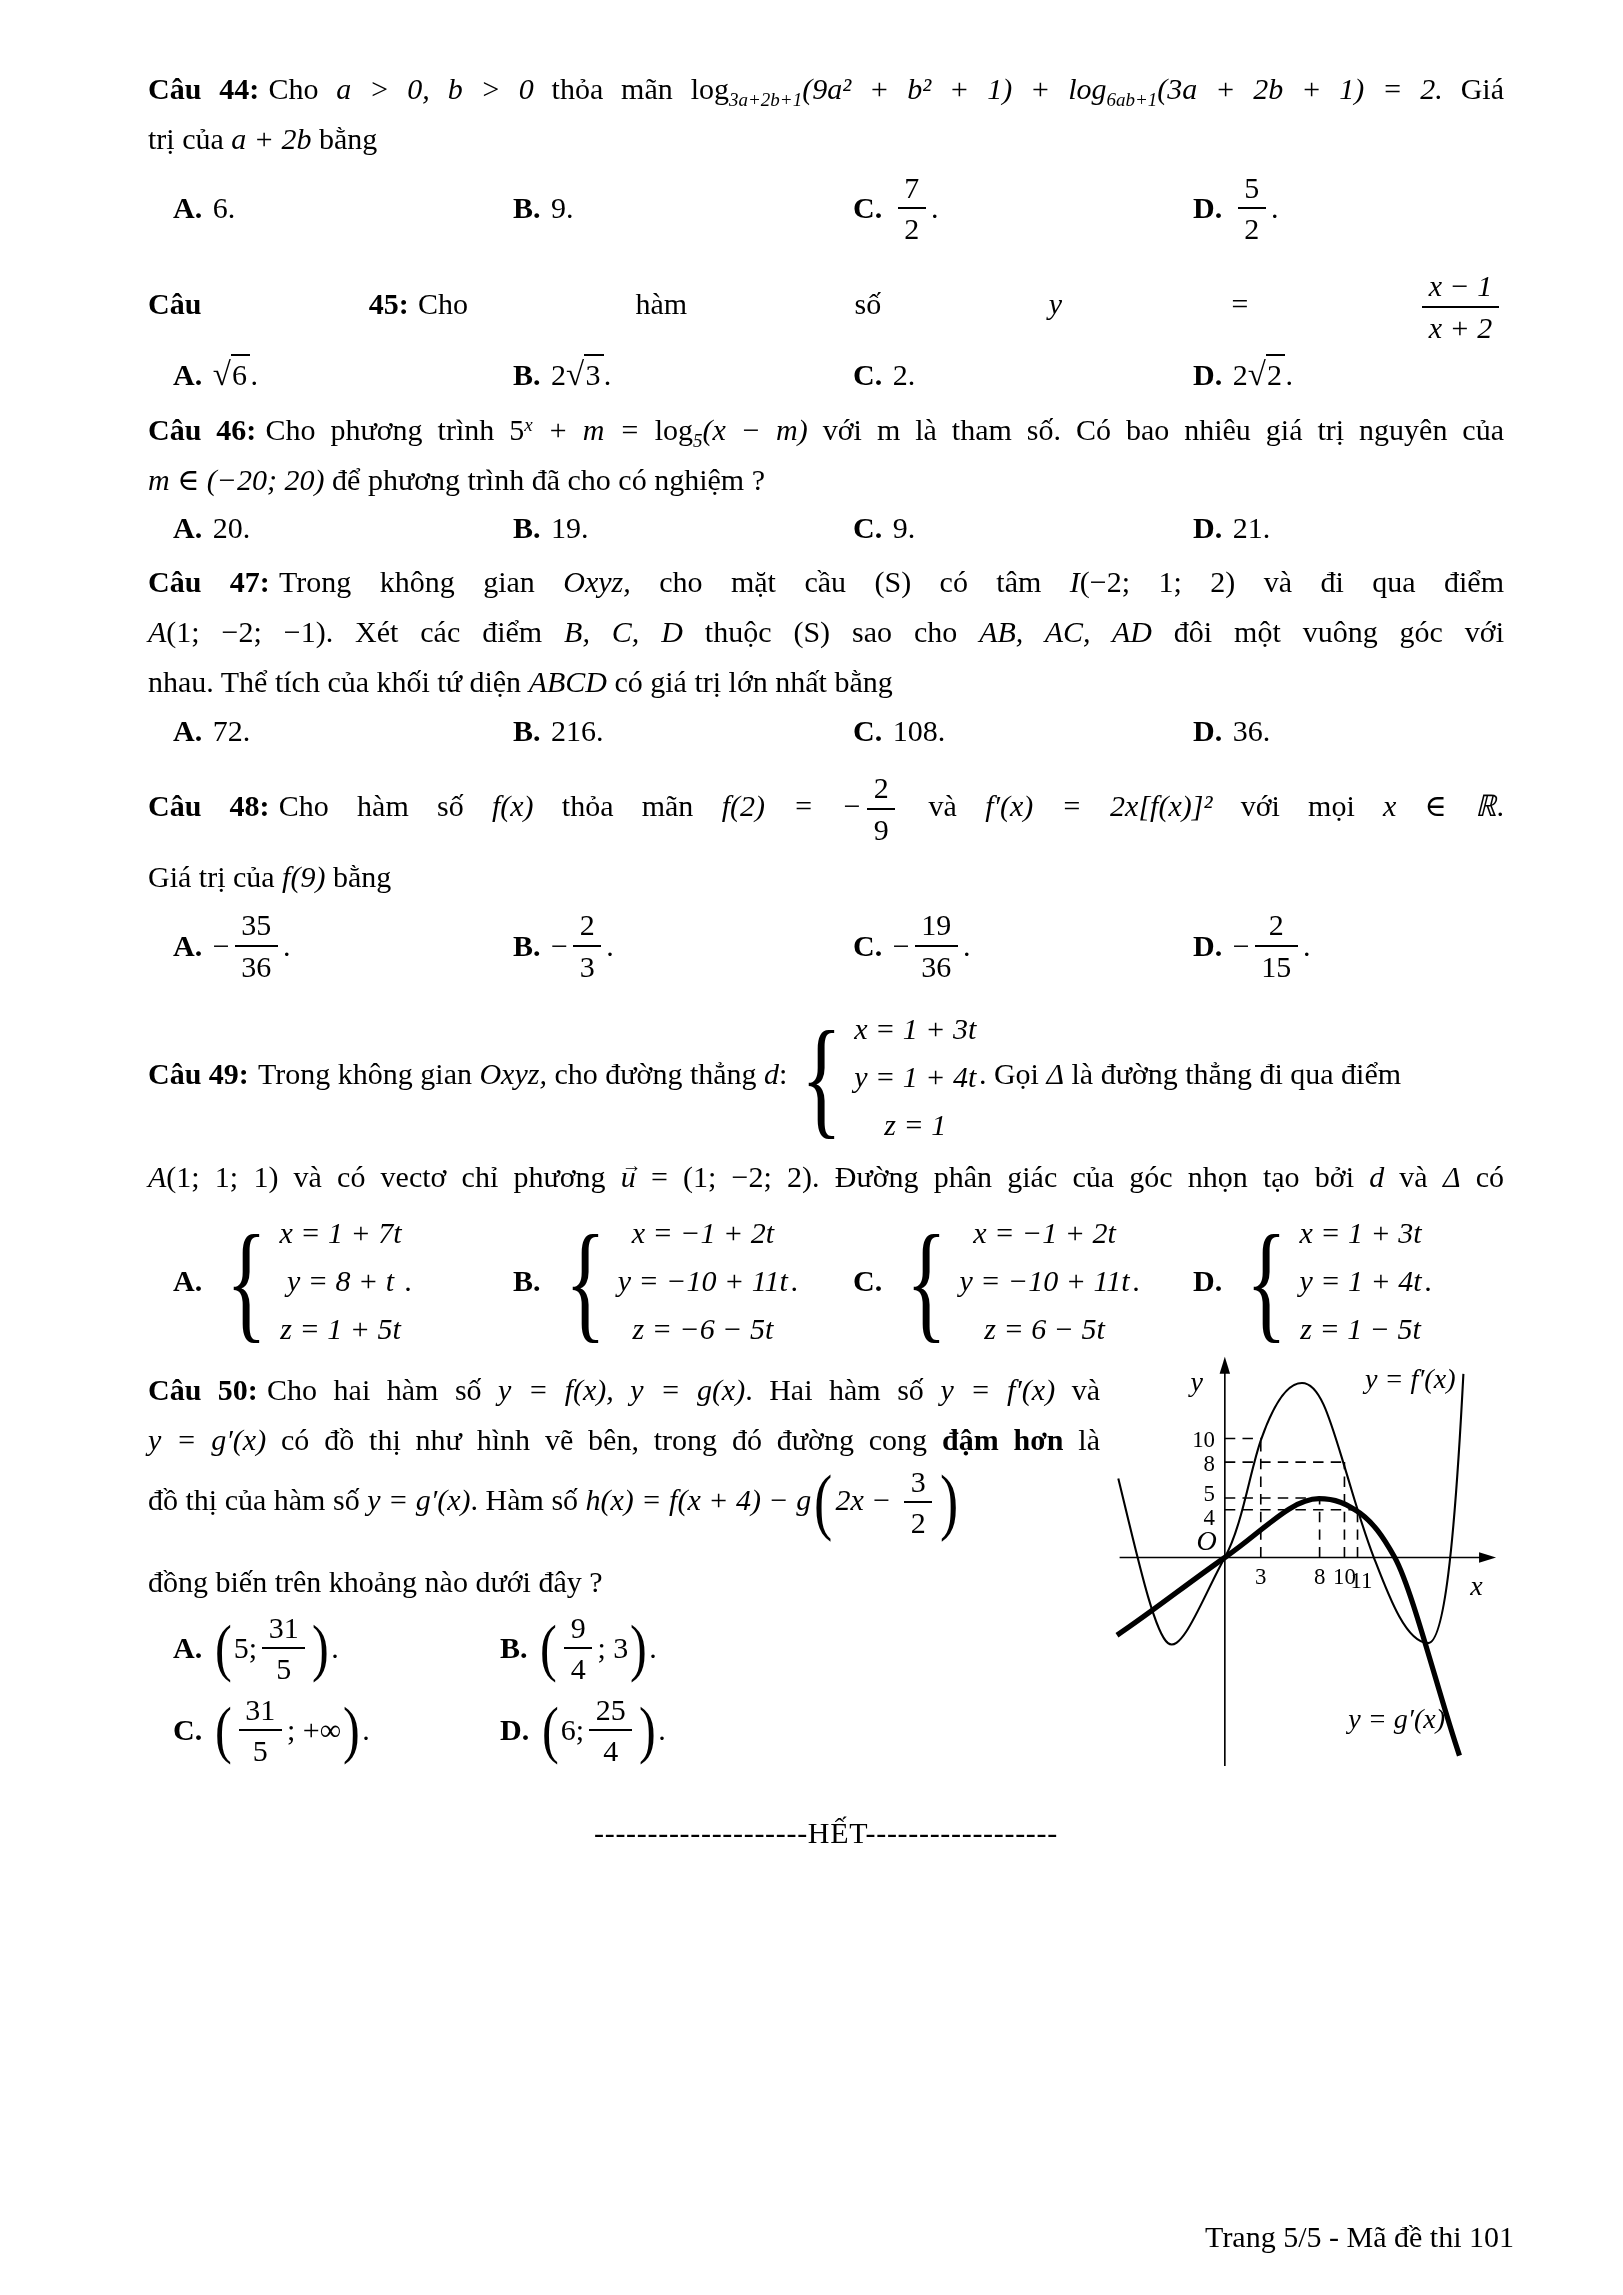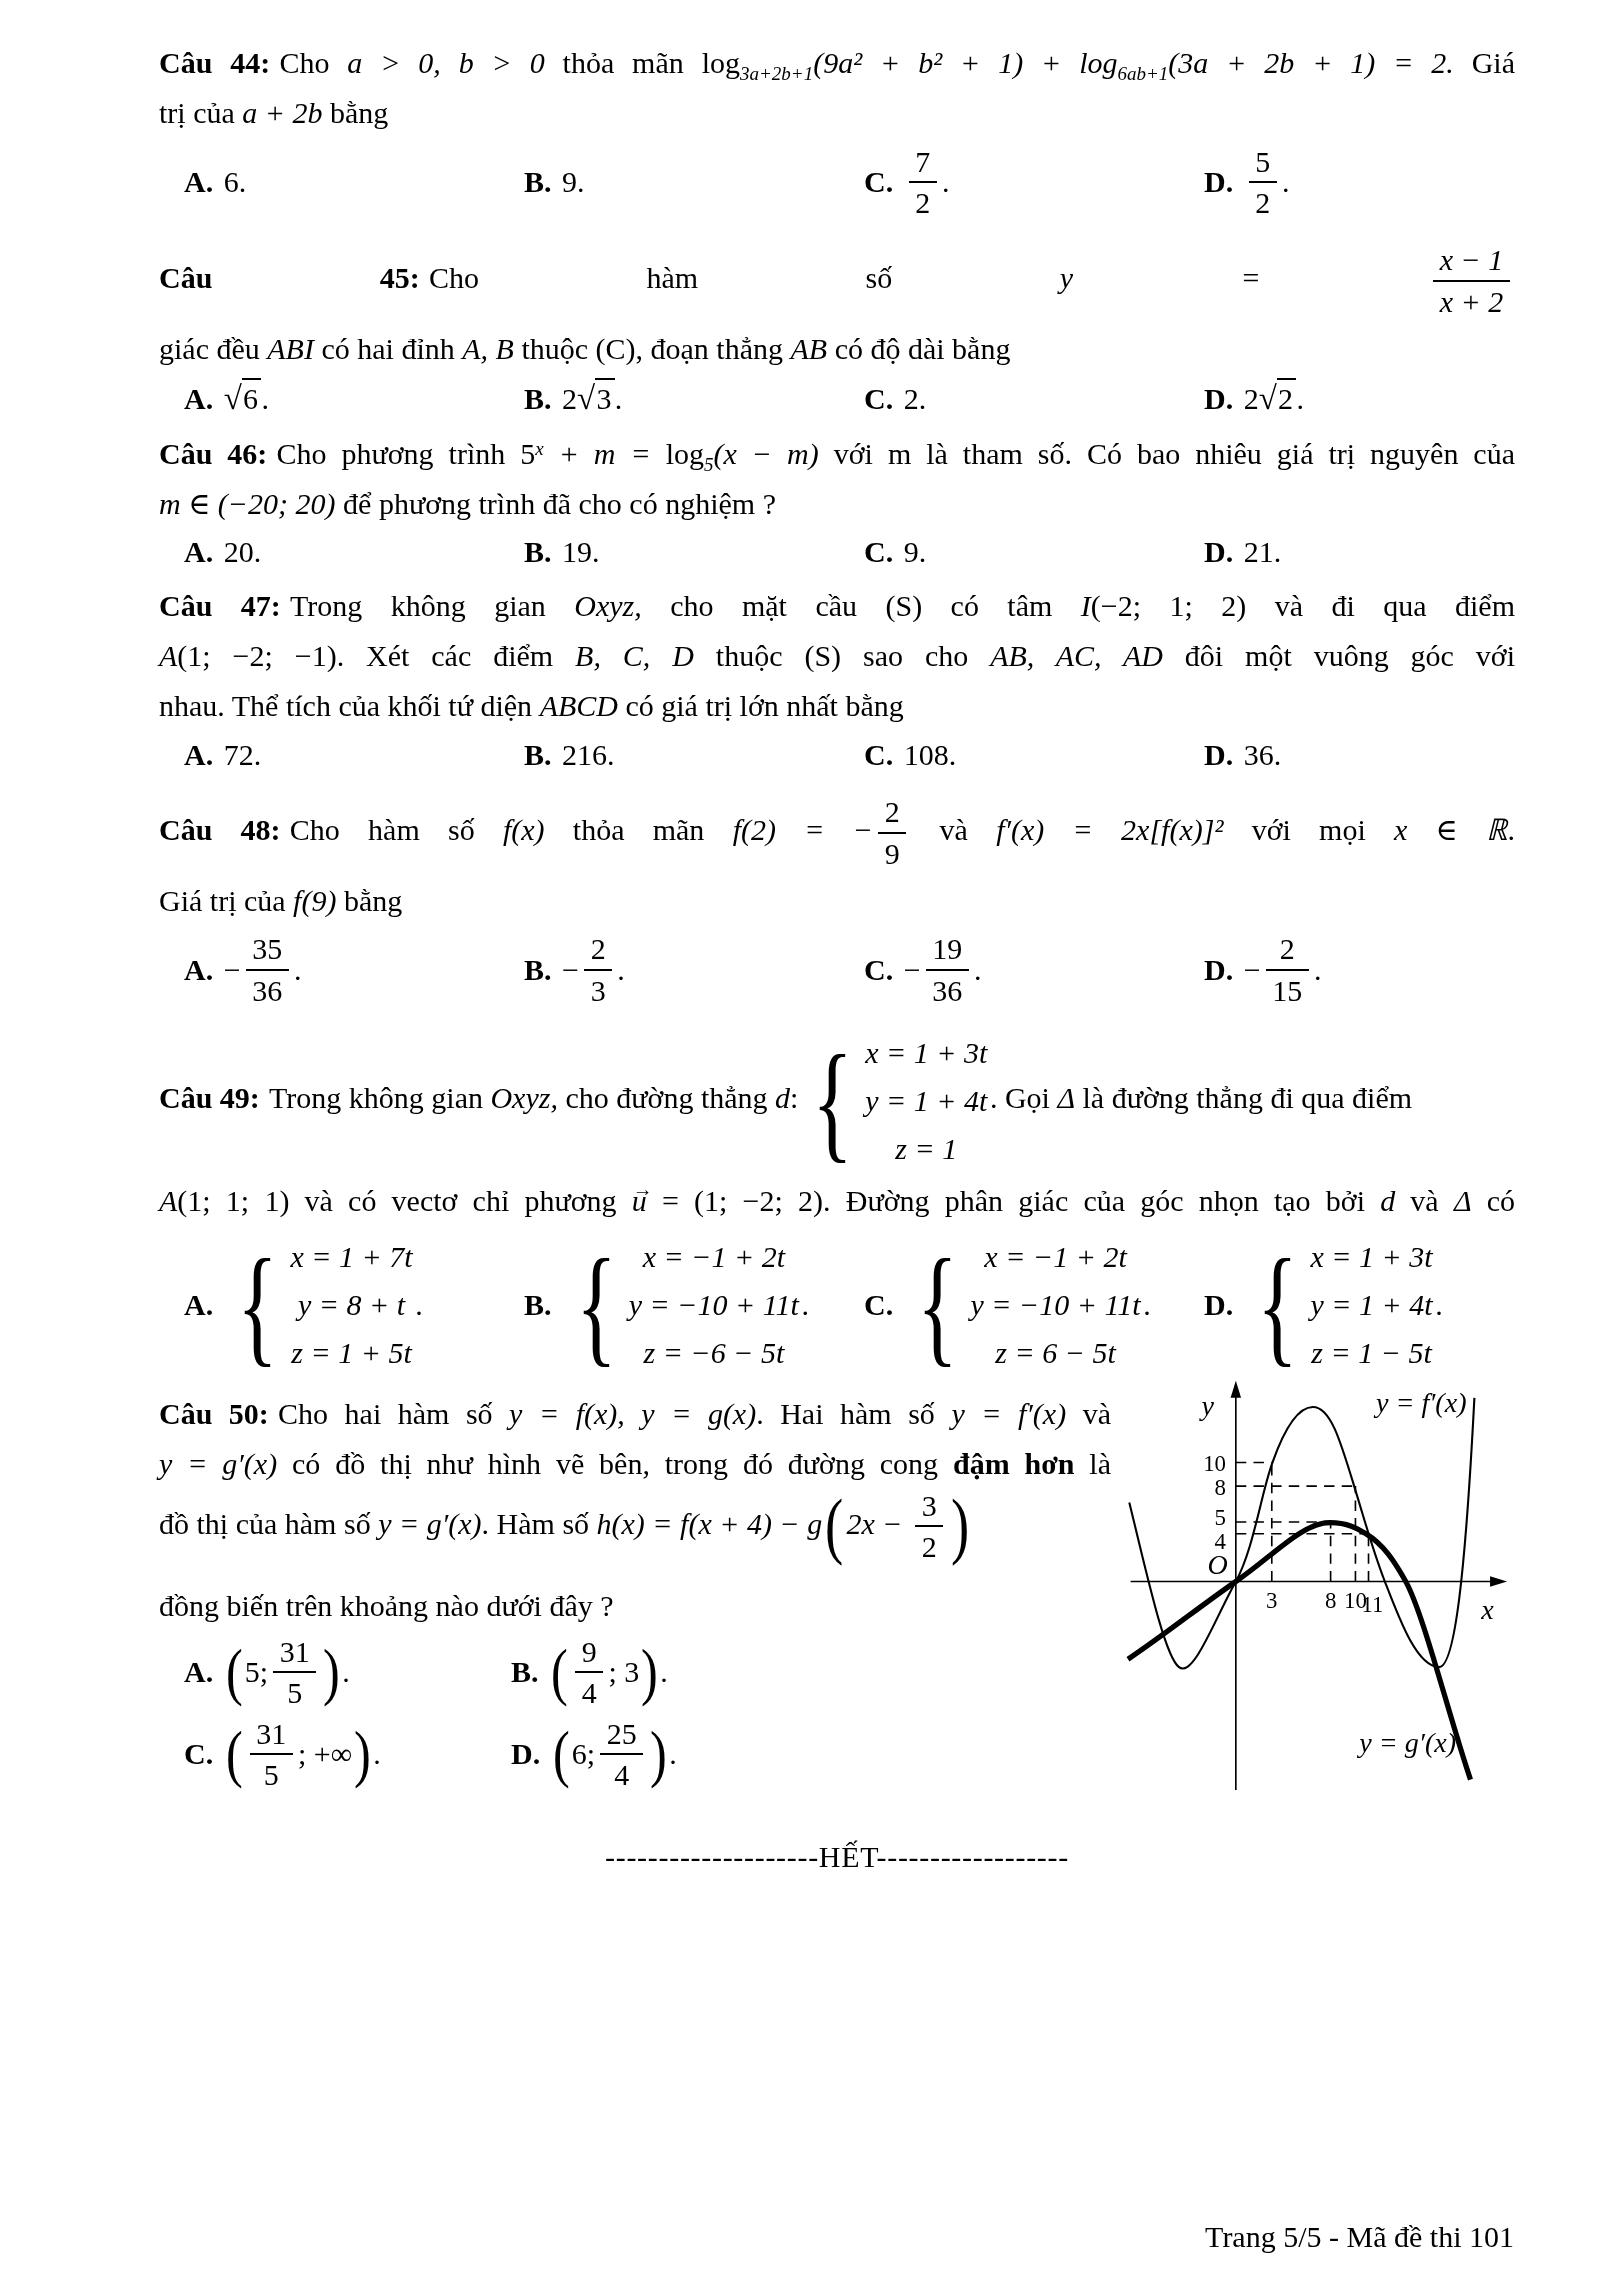--- a/index.html
+++ b/index.html
@@ -1,21 +1,21 @@
 <!DOCTYPE html>
 <html style="font-size:10.5px"><head>
 <meta charset="utf-8">
 <style>
   html,body { margin:0; padding:0; background:#888; }
   .page {
     position:relative; width:1623px; height:2295px; background:#ffffff;
     font-family:"Liberation Serif","DejaVu Serif",serif; color:#000;
     font-size:30px; overflow:hidden;
   }
-  .content { position:absolute; left:159px; top:0; width:1356px; padding-top:38px; }
+  .content { position:absolute; left:148px; top:0; width:1356px; padding-top:64px; }
   .line { line-height:50px; min-height:50px; }
   .jline { text-align:justify; text-align-last:justify; }
   .tall  { line-height:92px; min-height:92px; }
   .line49{ line-height:157px; min-height:157px; }
   .ql { font-weight:700; margin-right:9.2px; }
   .m  { font-style:italic; }
   sub.sb { font-size:19px; font-style:italic; vertical-align:-0.35em; line-height:0; }
   sup.sp { font-size:19px; font-style:italic; vertical-align:0.5em; line-height:0; }
   
   .fr { display:inline-block; text-align:center; vertical-align:middle; margin:0 5.2px; line-height:1.05; }
@@ -86,21 +86,20 @@
               <span class="n">5</span>
               <span class="d">2</span>
             </span>
             <span>.</span>
           </span>
       </div>
     </div>
 
     <div>
       <div class="line tall jline"><b class="ql">Câu 45:</b><span>Cho hàm số </span><i class="m">y = </i><span class="fr"><i class="n m">x − 1</i><i class="d m">x + 2</i></span></div>
-      <div class="line"><span>giác đều </span><i class="m">ABI</i><span> có hai đỉnh </span><i class="m">A, B</i><span> thuộc (C), đoạn thẳng </span><i class="m">AB</i><span> có độ dài bằng</span></div>
       <div class="opts">
         <span class="opt">
             <b class="ol">A.</b>
             <span class="sq"><span class="sg">√</span><span class="rd">6</span></span>
             <span>.</span>
           </span>
         <span class="opt">
             <b class="ol">B.</b>
             <span>2</span>
             <span class="sq"><span class="sg">√</span><span class="rd">3</span></span>

